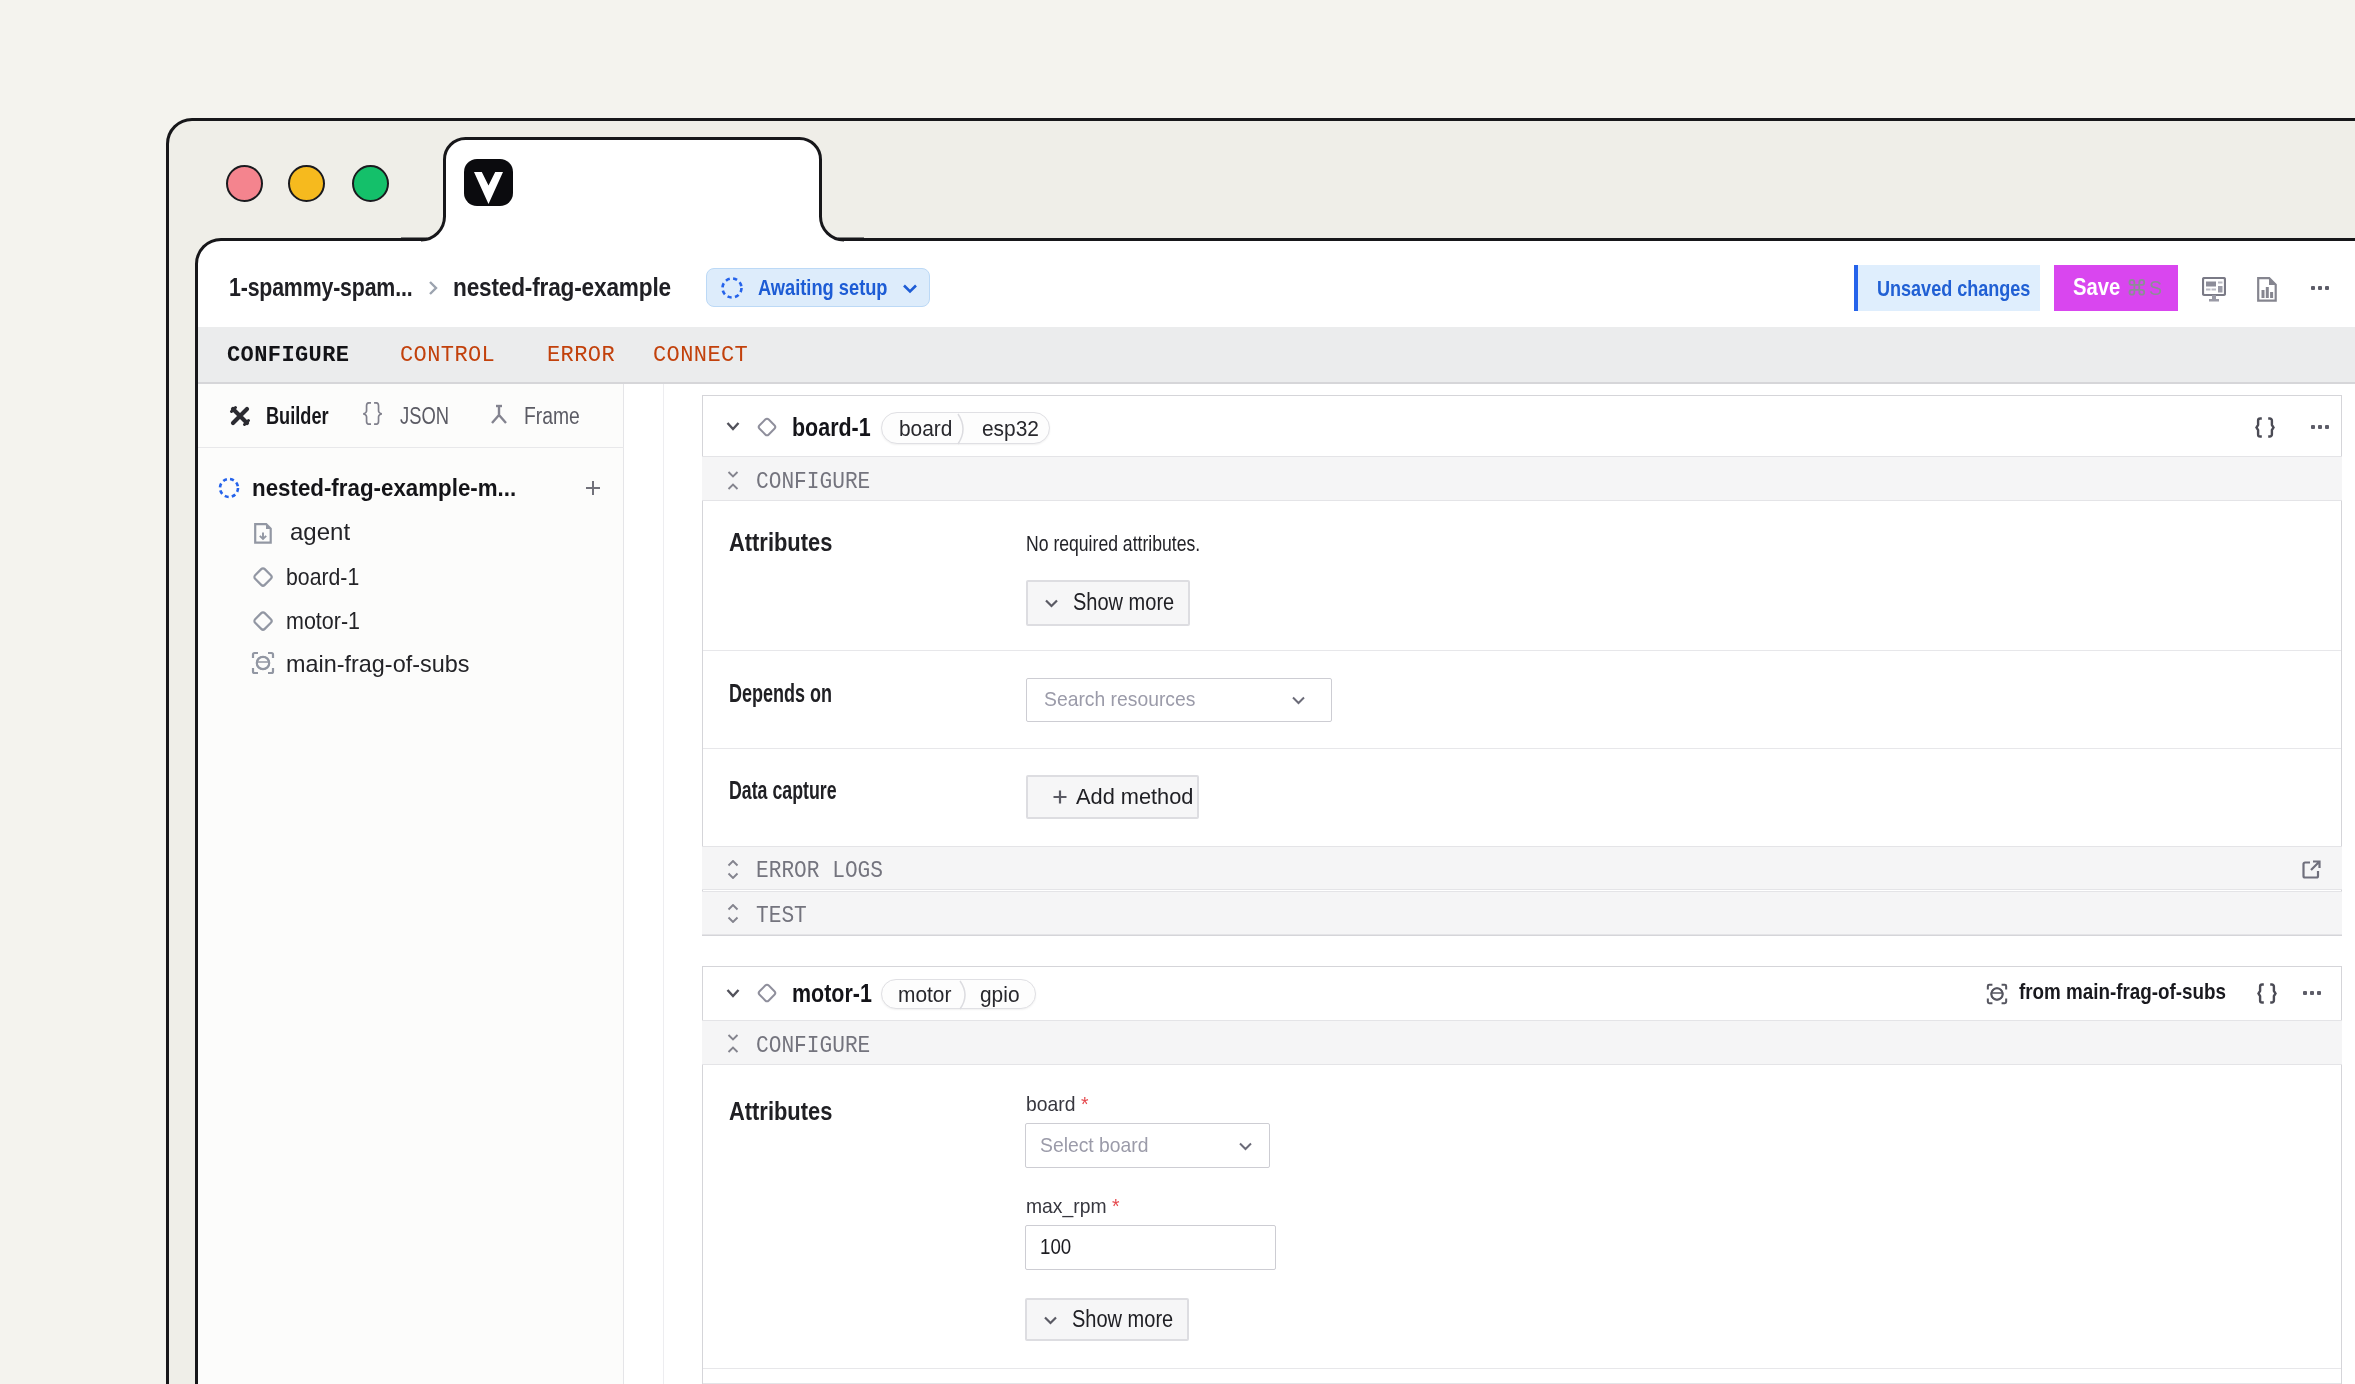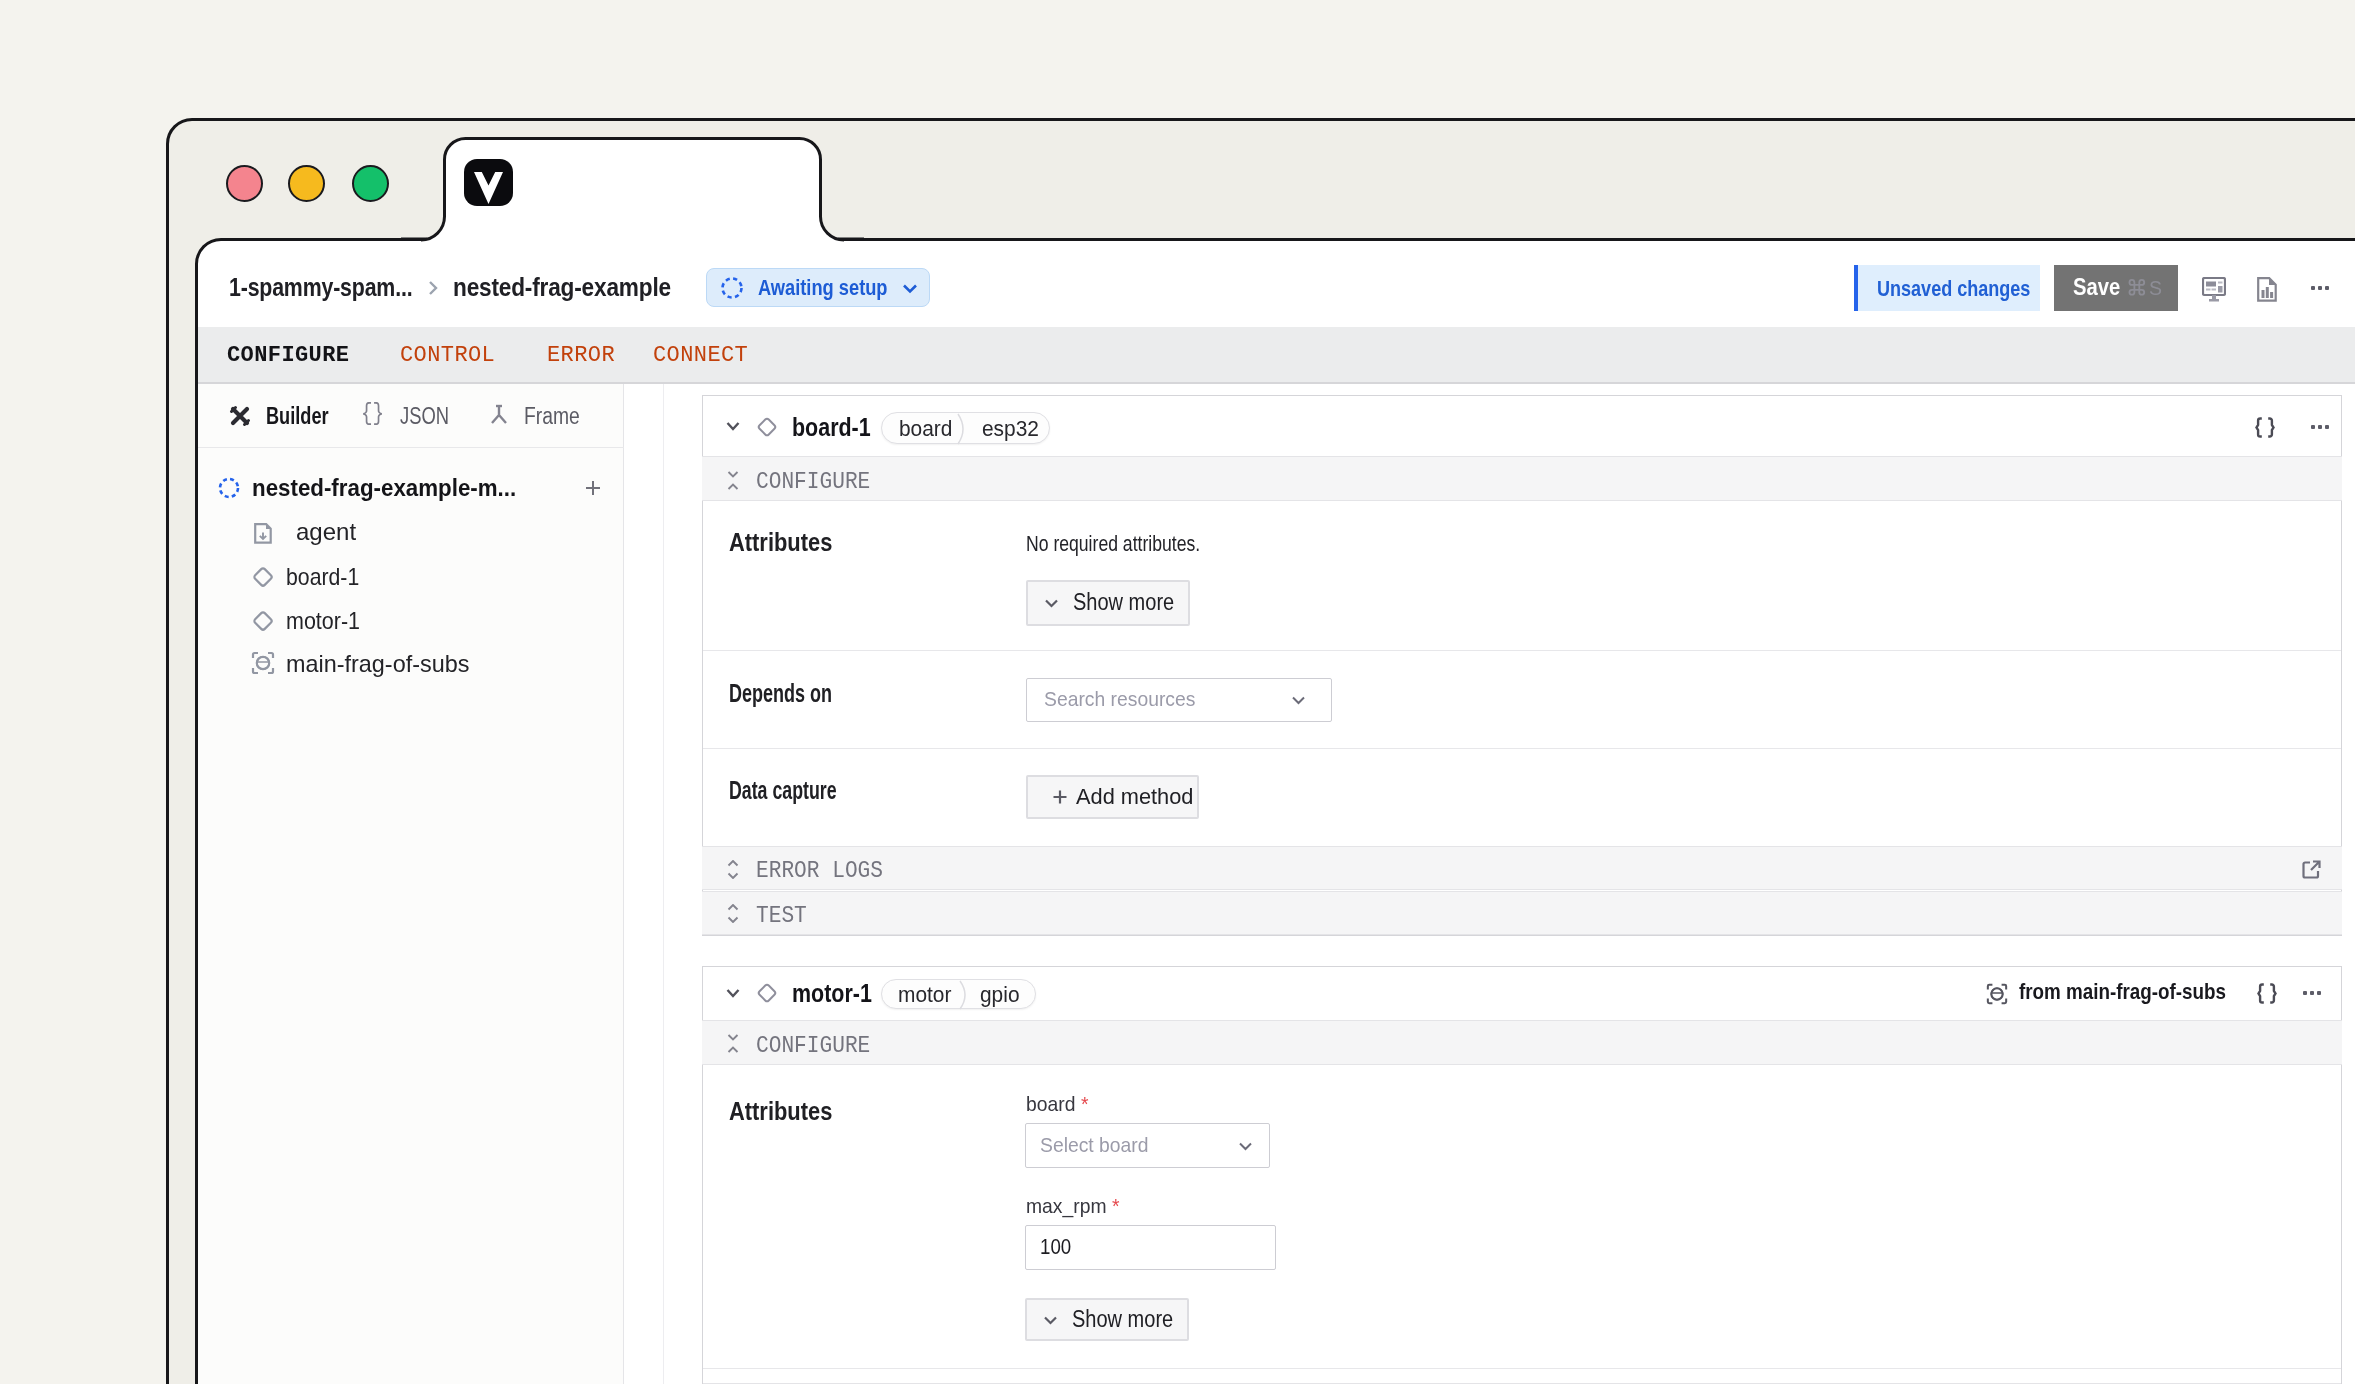--- a/index.html
+++ b/index.html
@@ -15,21 +15,21 @@
   
   #panel { left:195px; top:238px; width:2350px; height:1330px; background:#fff; border:3px solid #17171a; border-radius:26px 0 0 0; }
   .hline { position:absolute; background:#e7e7ea; height:1px; }
   .vline { position:absolute; background:#ededf0; width:1px; }
   
   .crumb { font-size:21px; font-weight:bold; color:#202025; letter-spacing:-0.2px; }
   #badge { left:706px; top:268px; width:224px; height:39px; background:#ddecfb; border:1px solid #bcd9f6; border-radius:8px; }
   #badge .txt { position:absolute; left:51px; top:5.5px; font-size:22px; font-weight:bold; color:#1d5cd5; transform:scaleX(0.83); transform-origin:0 0; white-space:nowrap; }
   #unsaved { left:1854px; top:265px; width:186px; height:46px; background:#dfeefd; border-left:4px solid #2563eb; }
   #unsaved .txt { position:absolute; left:19px; top:11px; font-size:22px; font-weight:bold; color:#2160d4; transform:scaleX(0.82); transform-origin:0 0; white-space:nowrap; }
-  #save { left:2054px; top:265px; width:124px; height:46px; background:#737373; }
+  #save { left:2054px; top:265px; width:124px; height:46px; background:#d946ef; }
   
   #navbar { left:198px; top:327px; width:2157px; height:57px; background:#ebeced; border-bottom:2px solid #d6d6d9; }
   .nav { position:absolute; top:343px; font-family:"Liberation Mono", monospace; font-size:22px; color:#c2410c; letter-spacing:0.4px; }
   
   #sidebar { left:198px; top:384px; width:426px; height:1000px; background:#fcfcfb; border-right:1px solid #e5e5e8; }
   .sbtab { position:absolute; top:403px; font-size:23px; color:#5b5b64; transform:scaleX(0.84); transform-origin:0 50%; white-space:nowrap; }
   .treetxt { position:absolute; font-size:24px; font-weight:500; color:#232327; white-space:nowrap; transform:scaleX(0.84); transform-origin:0 50%; }
   
   .card { position:absolute; left:702px; width:1640px; background:#fff; border:1.5px solid #d5d5d9; }
   .band { position:absolute; left:0; width:100%; background:#f5f5f6; border-top:1px solid #e4e4e7; border-bottom:1px solid #e4e4e7; }
@@ -143,21 +143,21 @@
   <div class="treetxt" style="left:252px; top:474px; font-weight:bold; color:#141418; transform:scaleX(0.93);">nested-frag-example-m...</div>
   <svg class="abs" style="left:584px; top:479px;" width="18" height="18" viewBox="0 0 18 18">
     <path d="M9 2 v14 M2 9 h14" stroke="#71717a" stroke-width="2"></path>
   </svg>
 
   <svg class="abs" style="left:254px; top:523px;" width="18" height="21" viewBox="0 0 18 21">
     <path d="M1.2 1.2 h11 l4.5 4.5 v14 h-15.5 z" fill="none" stroke="#9297a3" stroke-width="2.2"></path>
     <path d="M12 1 v5 h5 z" fill="#9297a3"></path>
     <path d="M9 9.5 v6 M5.8 12.8 L9 16 l3.2 -3.2" stroke="#9297a3" stroke-width="1.9" fill="none"></path>
   </svg>
-  <div class="treetxt" style="left:296px; top:518px; transform:scaleX(1);">agent</div>
+  <div class="treetxt" style="left:290px; top:518px; transform:scaleX(1);">agent</div>
 
   <svg class="abs" style="left:252px; top:566px;" width="22" height="22" viewBox="0 0 22 22">
     <rect x="4.2" y="4.2" width="13.6" height="13.6" rx="2.5" fill="none" stroke="#9297a3" stroke-width="2.2" transform="rotate(45 11 11)"></rect>
   </svg>
   <div class="treetxt" style="left:286px; top:563px; transform:scaleX(0.885);">board-1</div>
 
   <svg class="abs" style="left:252px; top:610px;" width="22" height="22" viewBox="0 0 22 22">
     <rect x="4.2" y="4.2" width="13.6" height="13.6" rx="2.5" fill="none" stroke="#9297a3" stroke-width="2.2" transform="rotate(45 11 11)"></rect>
   </svg>
   <div class="treetxt" style="left:286px; top:607px; transform:scaleX(0.895);">motor-1</div>

